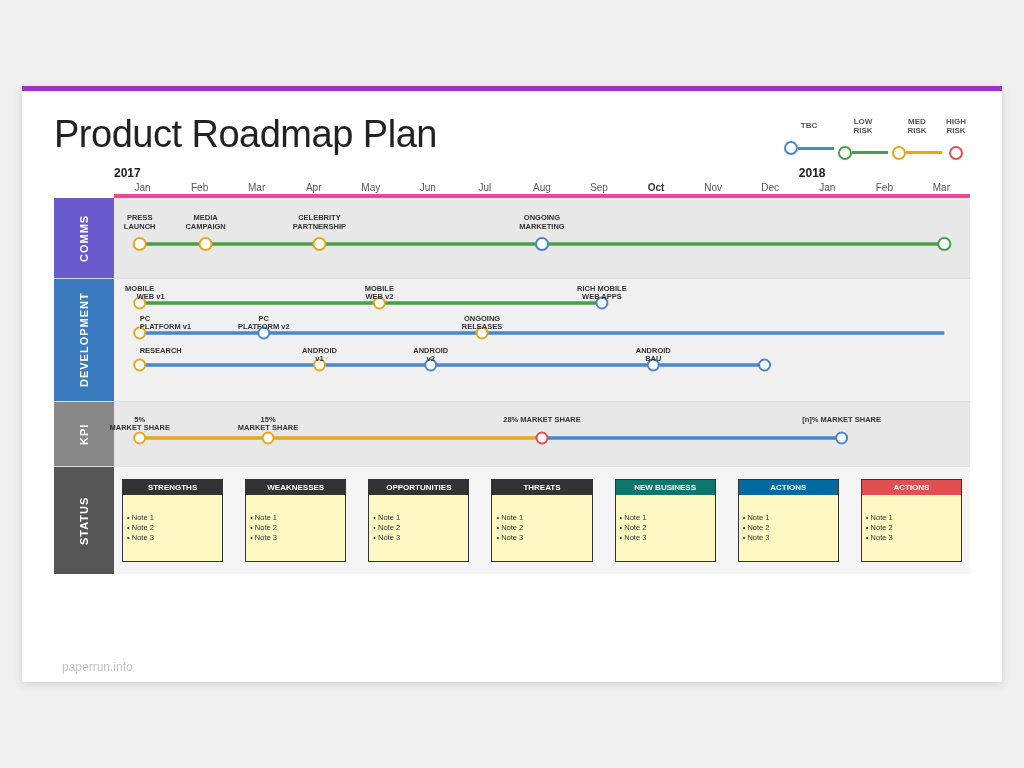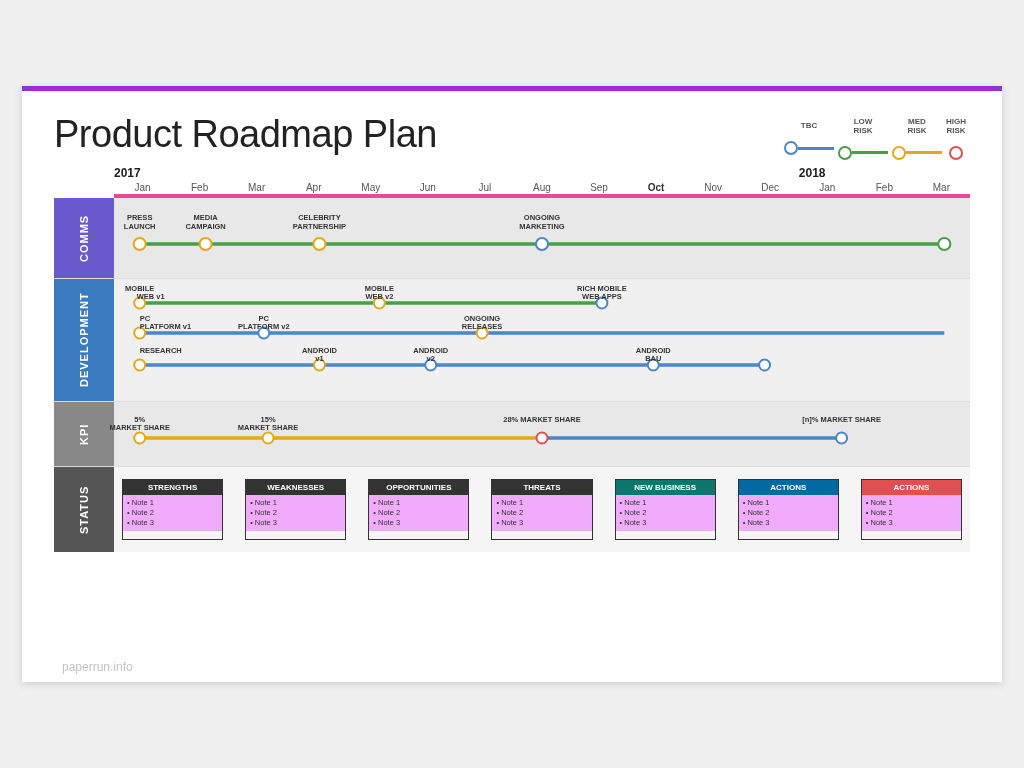--- a/index.html
+++ b/index.html
@@ -146,24 +146,24 @@
       border: 1.5px solid #333;
     }
     .status-col-header {
       font-size: 8px;
       font-weight: 700;
       color: white;
       text-align: center;
       padding: 3px 2px;
     }
     .status-col-body {
-      padding: 3px 4px;
+      padding: 18px 4px;
       font-size: 7.5px;
       color: #333;
-      background: #f0abfc;
+      background: #fef9c3;
     }
     .status-col-body div {
       margin-bottom: 1px;
     }
     .col-strengths .status-col-header { background: #333; }
     .col-weaknesses .status-col-header { background: #333; }
     .col-opportunities .status-col-header { background: #333; }
     .col-threats .status-col-header { background: #333; }
     .col-new-business .status-col-header { background: #0f766e; }
     .col-actions .status-col-header { background: #0369a1; }

